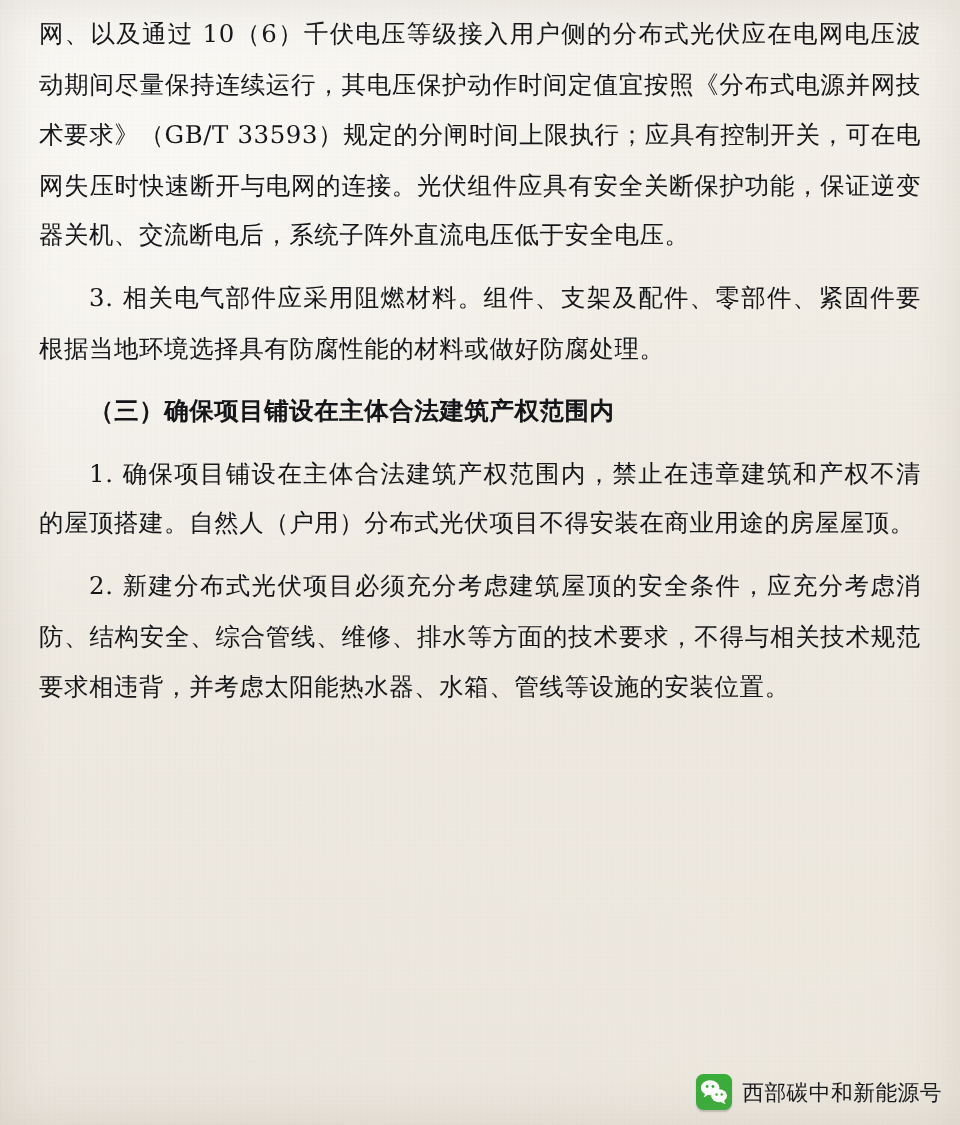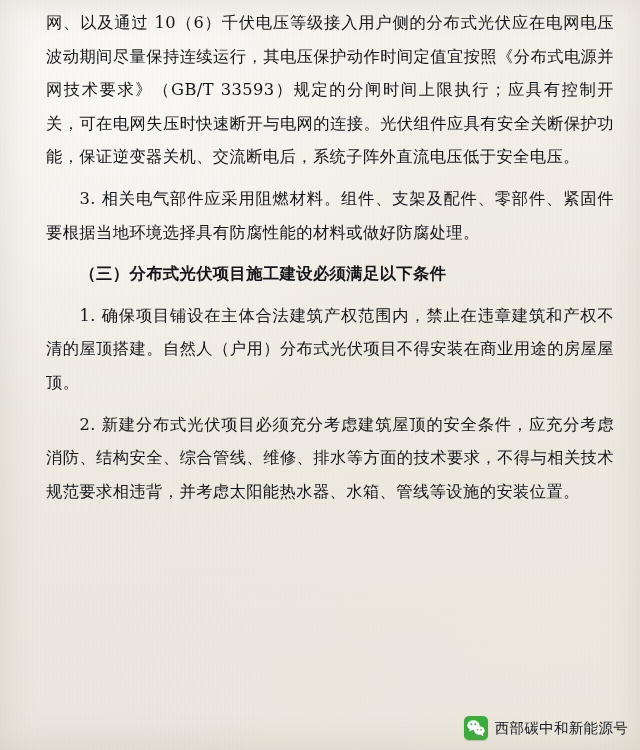--- a/index.html
+++ b/index.html
@@ -30,21 +30,20 @@
     background-image:
       repeating-linear-gradient(0deg, rgba(180,170,155,0.035) 0px, rgba(180,170,155,0.035) 1px, rgba(255,255,255,0) 1px, rgba(255,255,255,0) 3px),
       repeating-linear-gradient(90deg, rgba(170,160,145,0.03) 0px, rgba(170,160,145,0.03) 1px, rgba(255,255,255,0) 1px, rgba(255,255,255,0) 4px);
     pointer-events: none;
   }
   .page {
     position: relative;
     padding: 6px 26px 0 26px;
     box-sizing: border-box;
     height: 100%;
-    margin-left: 20px;
   }
   .body-text p {
     margin: 0;
     color: #15161a;
     font-size: 16.3px;
     line-height: 33.6px;
     letter-spacing: 0.4px;
     text-align: justify;
     text-justify: inter-ideograph;
     word-break: break-all;
@@ -103,21 +102,21 @@
 
     <p>网、以及通过 10（6）千伏电压等级接入用户侧的分布式光伏应在电网电压波动期间尽量保持连续运行，其电压保护动作时间定值宜按照《分布式电源并网技术要求》（GB/T 33593）规定的分闸时间上限执行；应具有控制开关，可在电网失压时快速断开与电网的连接。光伏组件应具有安全关断保护功能，保证逆变器关机、交流断电后，系统子阵外直流电压低于安全电压。</p>
 
 
     <div class="gap-sm"></div>
 
     <p class="indent">3. 相关电气部件应采用阻燃材料。组件、支架及配件、零部件、紧固件要根据当地环境选择具有防腐性能的材料或做好防腐处理。</p>
 
     <div class="gap-sm"></div>
 
-    <p class="heading">（三）分布式光伏项目施工建设必须满足以下条件</p>
+    <p class="heading">（三）确保项目铺设在主体合法建筑产权范围内</p>
 
     <div class="gap-sm"></div>
 
     <p class="indent">1. 确保项目铺设在主体合法建筑产权范围内，禁止在违章建筑和产权不清的屋顶搭建。自然人（户用）分布式光伏项目不得安装在商业用途的房屋屋顶。</p>
 
     <div class="gap-sm"></div>
 
     <p class="indent">2. 新建分布式光伏项目必须充分考虑建筑屋顶的安全条件，应充分考虑消防、结构安全、综合管线、维修、排水等方面的技术要求，不得与相关技术规范要求相违背，并考虑太阳能热水器、水箱、管线等设施的安装位置。</p>
 
   </div>

